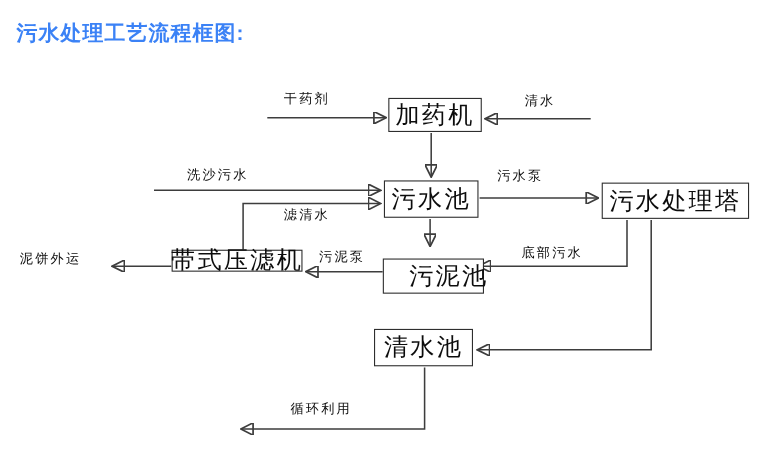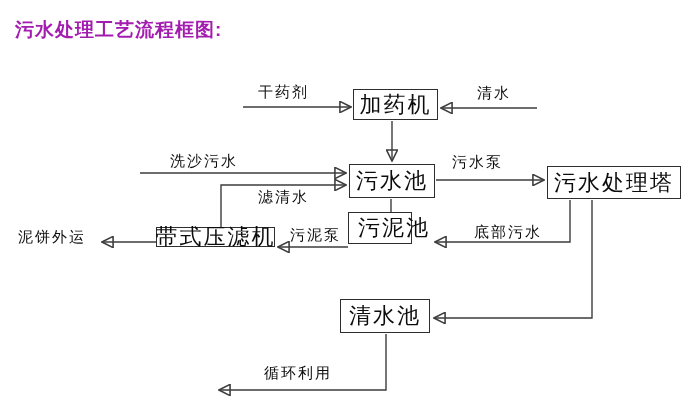--- a/index.html
+++ b/index.html
@@ -1,30 +1,30 @@
 <!DOCTYPE html>
 <html><head>
 <meta charset="utf-8">
 <style>
   html,body{margin:0;padding:0;background:#ffffff;}
   body{font-family:"Liberation Sans","DejaVu Sans",sans-serif;color:#111;}
   .canvas{position:relative;width:700px;height:420px;background:#fff;overflow:hidden;}
   .title{position:absolute;left:15px;top:17px;font-size:19px;font-weight:bold;
-         letter-spacing:1px;color:#a21caf;white-space:nowrap;}
+         letter-spacing:1px;color:#3b82f6;white-space:nowrap;}
   .layer{position:absolute;left:0;top:0;width:700px;height:420px;}
   .node{position:absolute;box-sizing:border-box;background:#fff;border:1.5px solid #2e2e2e;
         display:flex;align-items:center;justify-content:center;font-size:22px;
         letter-spacing:2px;white-space:nowrap;color:#0c0c0c;}
-  .flabel{position:absolute;font-size:15px;letter-spacing:2px;line-height:1;
+  .flabel{position:absolute;font-size:12px;letter-spacing:2px;line-height:1;
           white-space:nowrap;color:#0c0c0c;}
   
   .n-dosing  {left:353px;top:89px; width:85px; height:31px;}
   .n-sewage  {left:349px;top:164px;width:86px; height:34px;}
   .n-tower   {left:547px;top:166px;width:134px;height:33px;}
-  .n-sludge  {left:348px;top:212px;width:64px; height:32px;padding-left:28px;}
+  .n-sludge  {left:348px;top:235px;width:92px; height:32px;padding-left:28px;}
   .n-press   {left:156px;top:227px;width:119px;height:20px;}
   .n-clean   {left:340px;top:299px;width:90px; height:34px;}
   
   .l-dry     {left:258px;top:84px;}
   .l-cw      {left:477px;top:85px;}
   .l-sand    {left:170px;top:153px;}
   .l-spump   {left:452px;top:154px;}
   .l-filt    {left:258px;top:189px;text-align:right;}
   .l-slpump  {left:290px;top:227px;}
   .l-bottom  {left:474px;top:224px;}

